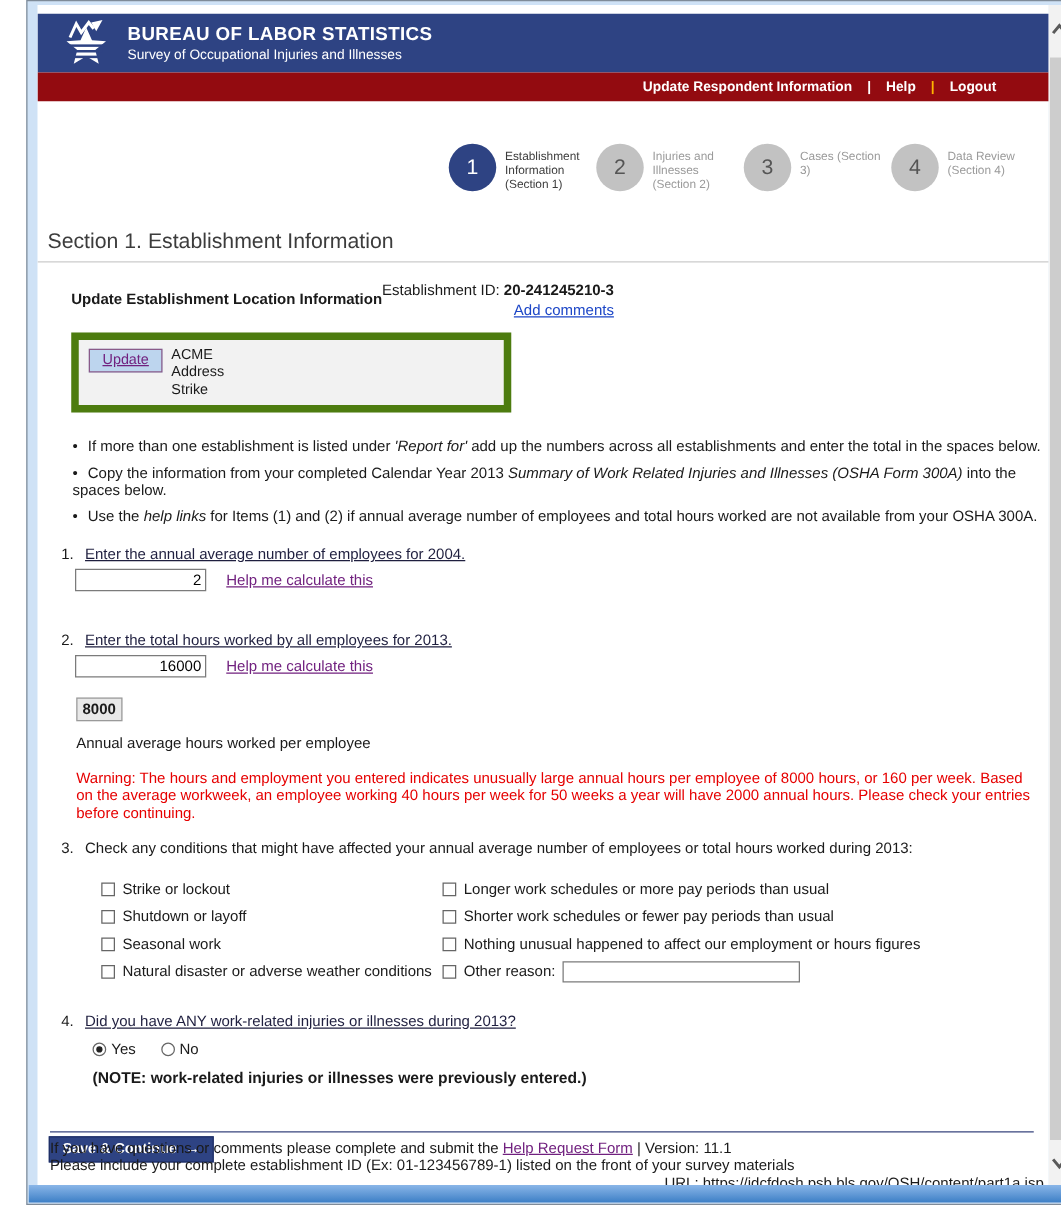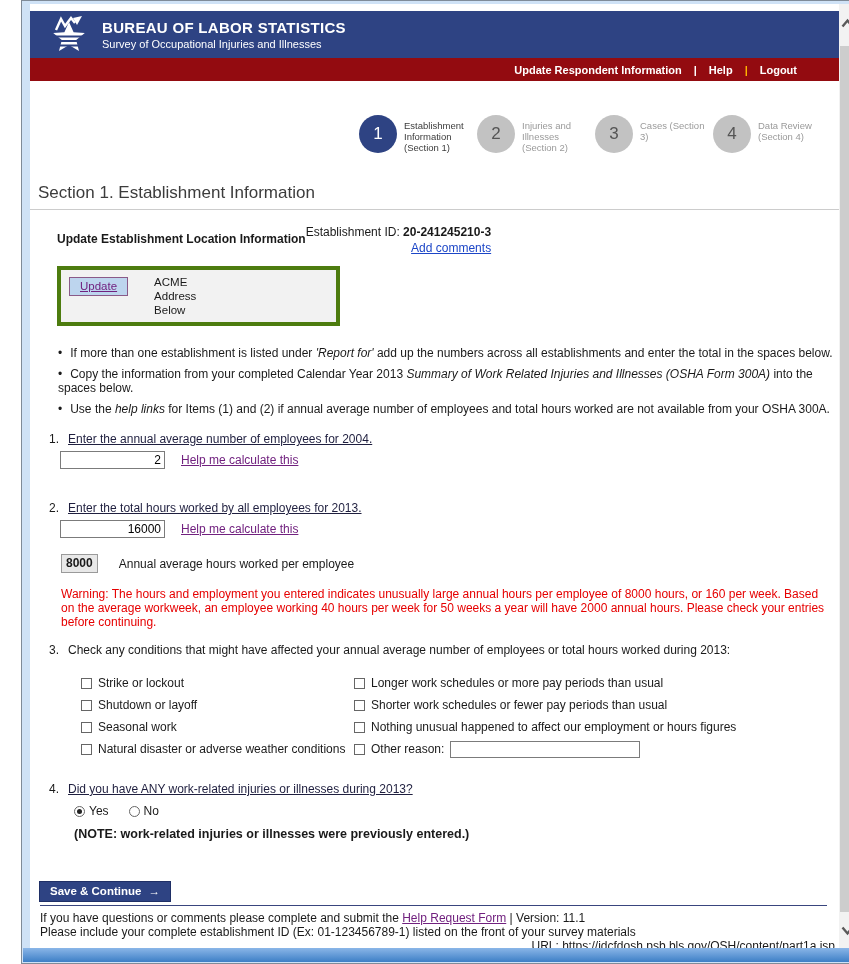--- a/index.html
+++ b/index.html
@@ -53,23 +53,23 @@
   .step.active .slabel { color:#3c3c3c; }
   
   .section-title { margin:30px 0 0 8px; font-size:17px; color:#3c3c3c; }
   .rule { margin-top:6px; border:0; border-top:1px solid #ccc; }
   .est-row { display:flex; justify-content:flex-start; margin:14px 12px 0 27px; }
   .est-heading { font-weight:bold; font-size:12px; padding-top:8px; }
   .est-id-block { text-align:right; font-size:12px; line-height:16px; }
   .est-id-value { font-weight:bold; }
   a.blue-link { color:#1c46c7; text-decoration:underline; cursor:pointer; }
   .loc-box {
-    margin:10px 0 0 27px; width:283px; min-height:46px;
-    background:#f2f2f2; border:4px solid #4d7c0f;
-    display:flex; padding:5px 8px; gap:26px; font-size:11.5px;
+    margin:10px 0 0 27px; width:352px; min-height:46px;
+    background:#f2f2f2; border:6px solid #4d7c0f;
+    display:flex; padding:5px 8px; gap:7px; font-size:11.5px;
   }
   .update-btn {
     align-self:flex-start; margin-top:2px;
     background:#bdd5ee; border:1px solid #8a5a88;
     padding:2px 10px 3px; font-size:11.5px;
     color:#71217f; text-decoration:underline; cursor:pointer;
     font-family:"Liberation Sans", sans-serif;
   }
   .pre-lines { white-space:pre; line-height:14px; }
   
@@ -81,21 +81,21 @@
   .q { margin-left:19px; }
   .q-label-row { display:flex; gap:9px; font-size:12px; }
   .u-label { text-decoration:underline; color:#1f1f3f; cursor:pointer; }
   .input-row { margin:5px 0 0 11px; display:flex; align-items:center; gap:16px; }
   input.num {
     width:105px; height:18px; border:1px solid #7b7b7b;
     text-align:right; font-size:12px; padding-right:3px;
     font-family:"Liberation Sans", sans-serif;
   }
   a.purple-link { color:#71217f; text-decoration:underline; font-size:12px; cursor:pointer; }
-  .calc-row { margin:16px 0 0 31px; display:flex; align-items:center; gap:21px; font-size:12px; }
+  .calc-row { margin:16px 0 0 31px; display:flex; align-items:flex-start; gap:10px; font-size:12px;flex-direction:column; }
   .calc-box {
     border:1px solid #9a9a9a; background:#e8e8e8;
     font-weight:bold; padding:1px 4px 2px; font-size:12px;
   }
   .warning { margin:14px 14px 0 31px; color:#e60000; font-size:12px; line-height:14px; }
   
   .cb-grid { display:flex; margin:15px 0 0 32px; }
   .col-left { width:273px; }
   .cb-row { display:flex; align-items:center; height:22px; font-size:12px; }
   .cbx {
@@ -201,21 +201,21 @@
         <div><span>Establishment ID: </span><span class="est-id-value">20-241245210-3</span></div>
         <div><a class="blue-link">Add comments</a></div>
       </div>
     </div>
 
     
     <div class="loc-box">
       <button class="update-btn">Update</button>
       <div class="pre-lines">ACME
 Address
-Below</div>
+Strike</div>
     </div>
 
     
     <ul class="bullets">
       <li><span>If more than one establishment is listed under </span><span class="it">'Report for'</span><span> add up the numbers across all establishments and enter the total in the spaces below.</span></li>
       <li><span>Copy the information from your completed Calendar Year 2013 </span><span class="it">Summary of Work Related Injuries and Illnesses (OSHA Form 300A)</span><span> into the spaces below.</span></li>
       <li><span>Use the </span><span class="it">help links</span><span> for Items (1) and (2) if annual average number of employees and total hours worked are not available from your OSHA 300A.</span></li>
     </ul>
 
     

